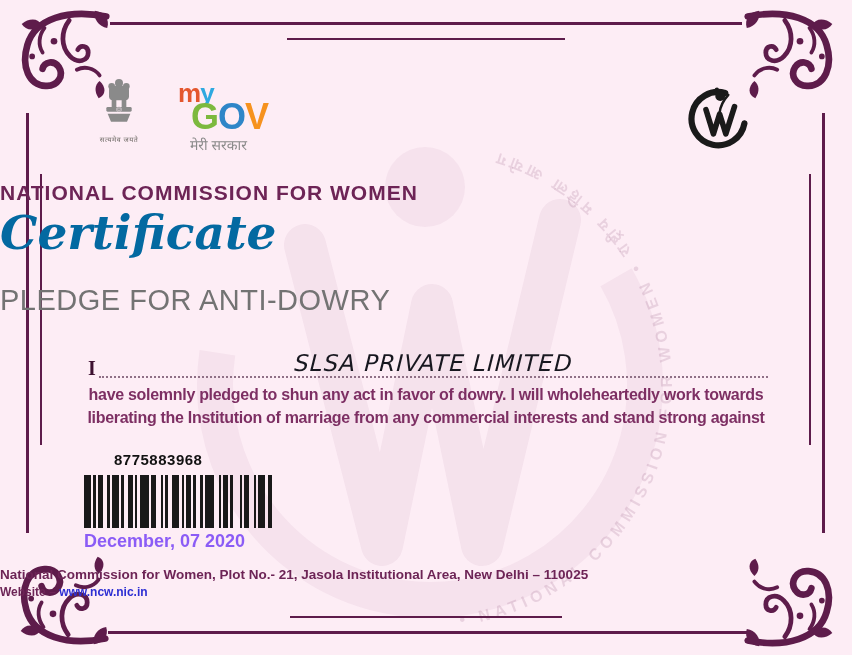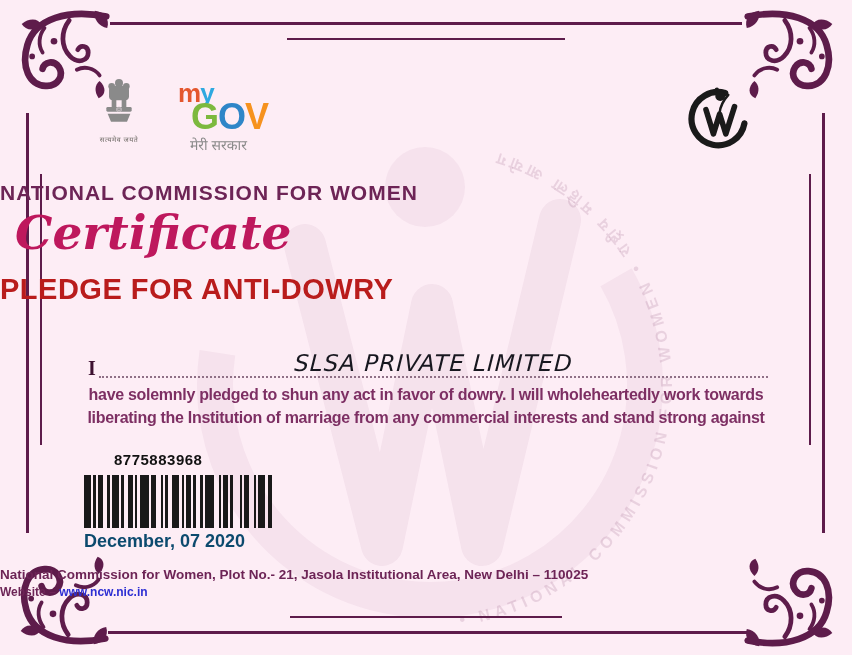--- a/index.html
+++ b/index.html
@@ -33,40 +33,40 @@
   .emblem-caption{font-size:7px;color:#6f6a66;margin-top:1px;letter-spacing:0.5px;}
   .mygov{position:absolute;left:150px;top:80px;z-index:2;line-height:1;margin-left:28px;}
   .mygov .l1{font-size:26px;font-weight:800;letter-spacing:-1px;}
   .mygov .l2{font-size:36px;font-weight:800;letter-spacing:-1px;margin-left:13px;margin-top:-7px;}
   .mygov-tagline{font-size:14px;color:#8a8a8a;margin-top:3px;margin-left:12px;}
   .ncw-logo{position:absolute;left:688px;top:86px;width:62px;height:66px;z-index:2;}
 
   
   .txt{position:absolute;left:0;right:0;text-align:left;z-index:2;}
   .org-title{top:181px;font-size:21px;font-weight:700;letter-spacing:1px;color:#6d2456;}
-  .cert-script{top:205px;font-family:"DejaVu Serif",serif;font-style:italic;font-weight:700;font-size:47px;color:#be185d;margin-left:15px;}
-  .pledge-title{top:273px;font-size:29px;font-weight:700;letter-spacing:0.5px;color:#b91c1c;}
+  .cert-script{top:205px;font-family:"DejaVu Serif",serif;font-style:italic;font-weight:700;font-size:47px;color:#0369a1;}
+  .pledge-title{top:284px;font-size:29px;font-weight:400;letter-spacing:0.5px;color:#737373;}
 
   
   .name-row{position:absolute;left:88px;right:84px;top:350px;height:28px;display:flex;align-items:flex-end;z-index:2;}
   .pronoun{font-family:"Liberation Serif",serif;font-size:20px;font-weight:700;color:#3d1030;line-height:1;padding-right:3px;}
   .dotline{flex:1;height:100%;border-bottom:2px dotted #8f7086;position:relative;}
   .pledger-name{position:absolute;left:0;right:0;bottom:0;text-align:center;font-family:"DejaVu Sans",sans-serif;font-style:italic;font-size:23px;letter-spacing:1px;color:#17171f;transform:skewX(-3deg);white-space:nowrap;}
 
   
   .pledge-body{position:absolute;left:0;right:0;top:384px;text-align:center;z-index:2;color:#7d2f63;font-weight:700;font-size:16px;letter-spacing:-0.3px;line-height:22.5px;}
   .pledge-body div{white-space:nowrap;}
 
   
   .bc-number{position:absolute;left:114px;top:451px;font-size:15px;font-weight:700;color:#111;letter-spacing:0.5px;z-index:2;}
   .barcode{position:absolute;left:84px;top:475px;width:188px;height:53px;display:flex;z-index:2;}
   .barcode span{flex-basis:0;}
   .bc-bar{background:#191919;}
   .bc-space{background:transparent;}
-  .bc-date{position:absolute;left:84px;top:531px;font-size:18px;font-weight:700;color:#0c4a6e;z-index:2;}
+  .bc-date{position:absolute;left:84px;top:531px;font-size:18px;font-weight:700;color:#8b5cf6;z-index:2;}
 
   
   .footer-address{top:567px;font-size:13.5px;font-weight:700;color:#6d2456;}
   .footer-web{top:585px;font-size:12px;font-weight:700;color:#6d2456;}
   .footer-web .link{font-weight:700;}
 </style>
 </head>
 <body>
 
 <svg width="0" height="0" style="position:absolute">

